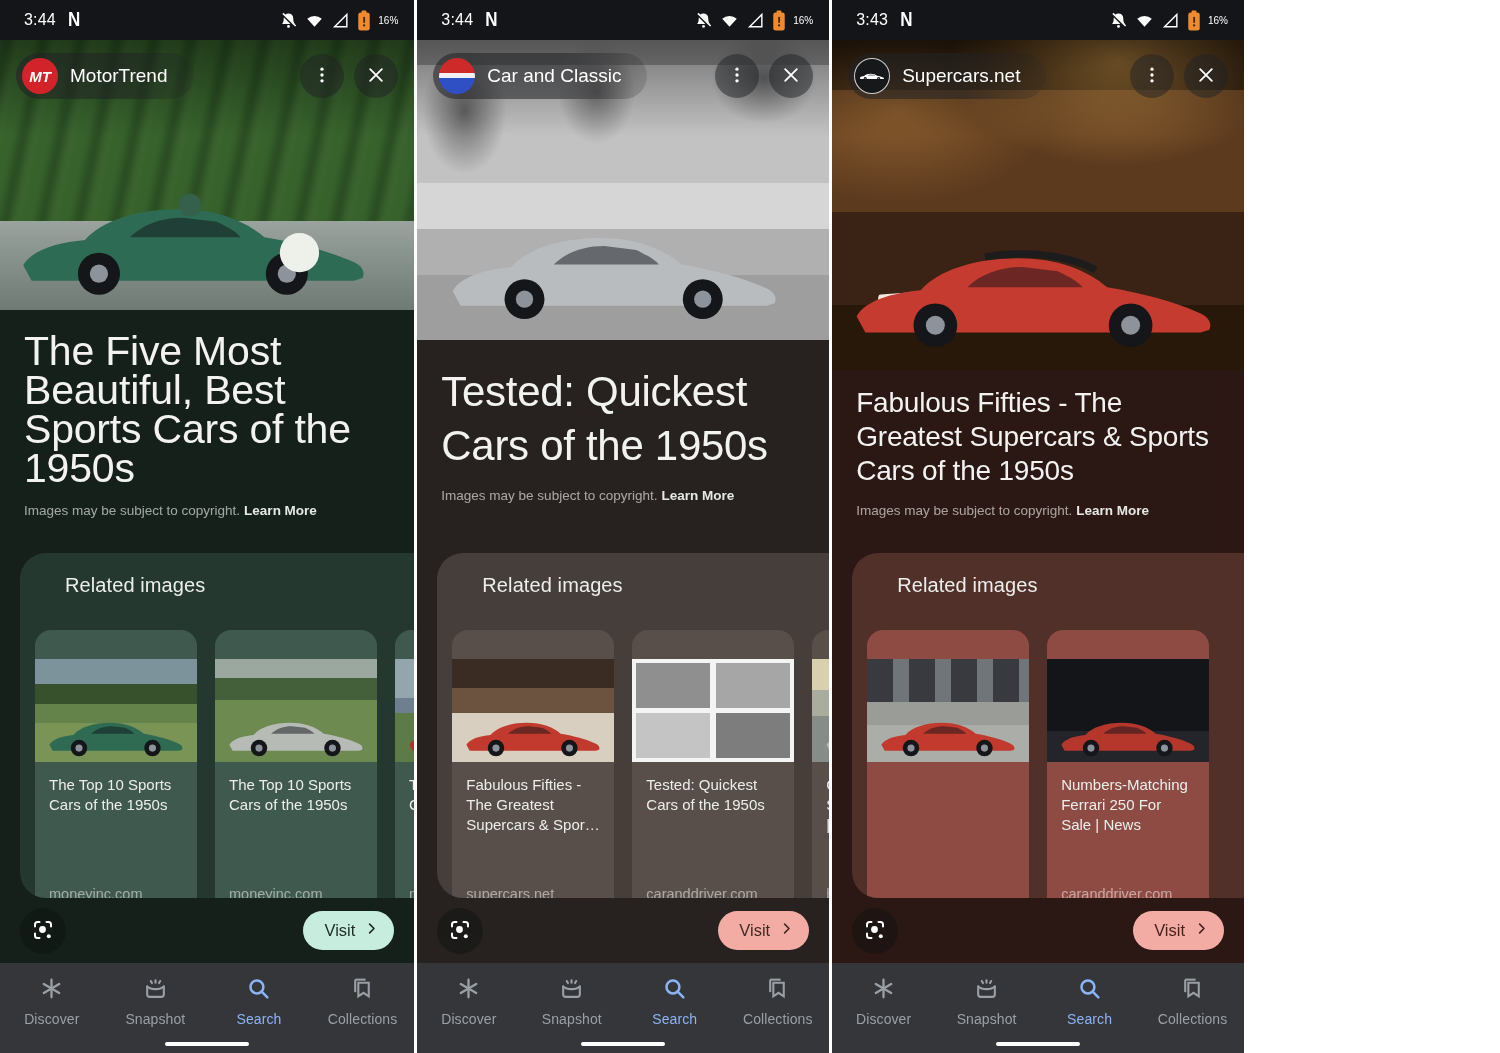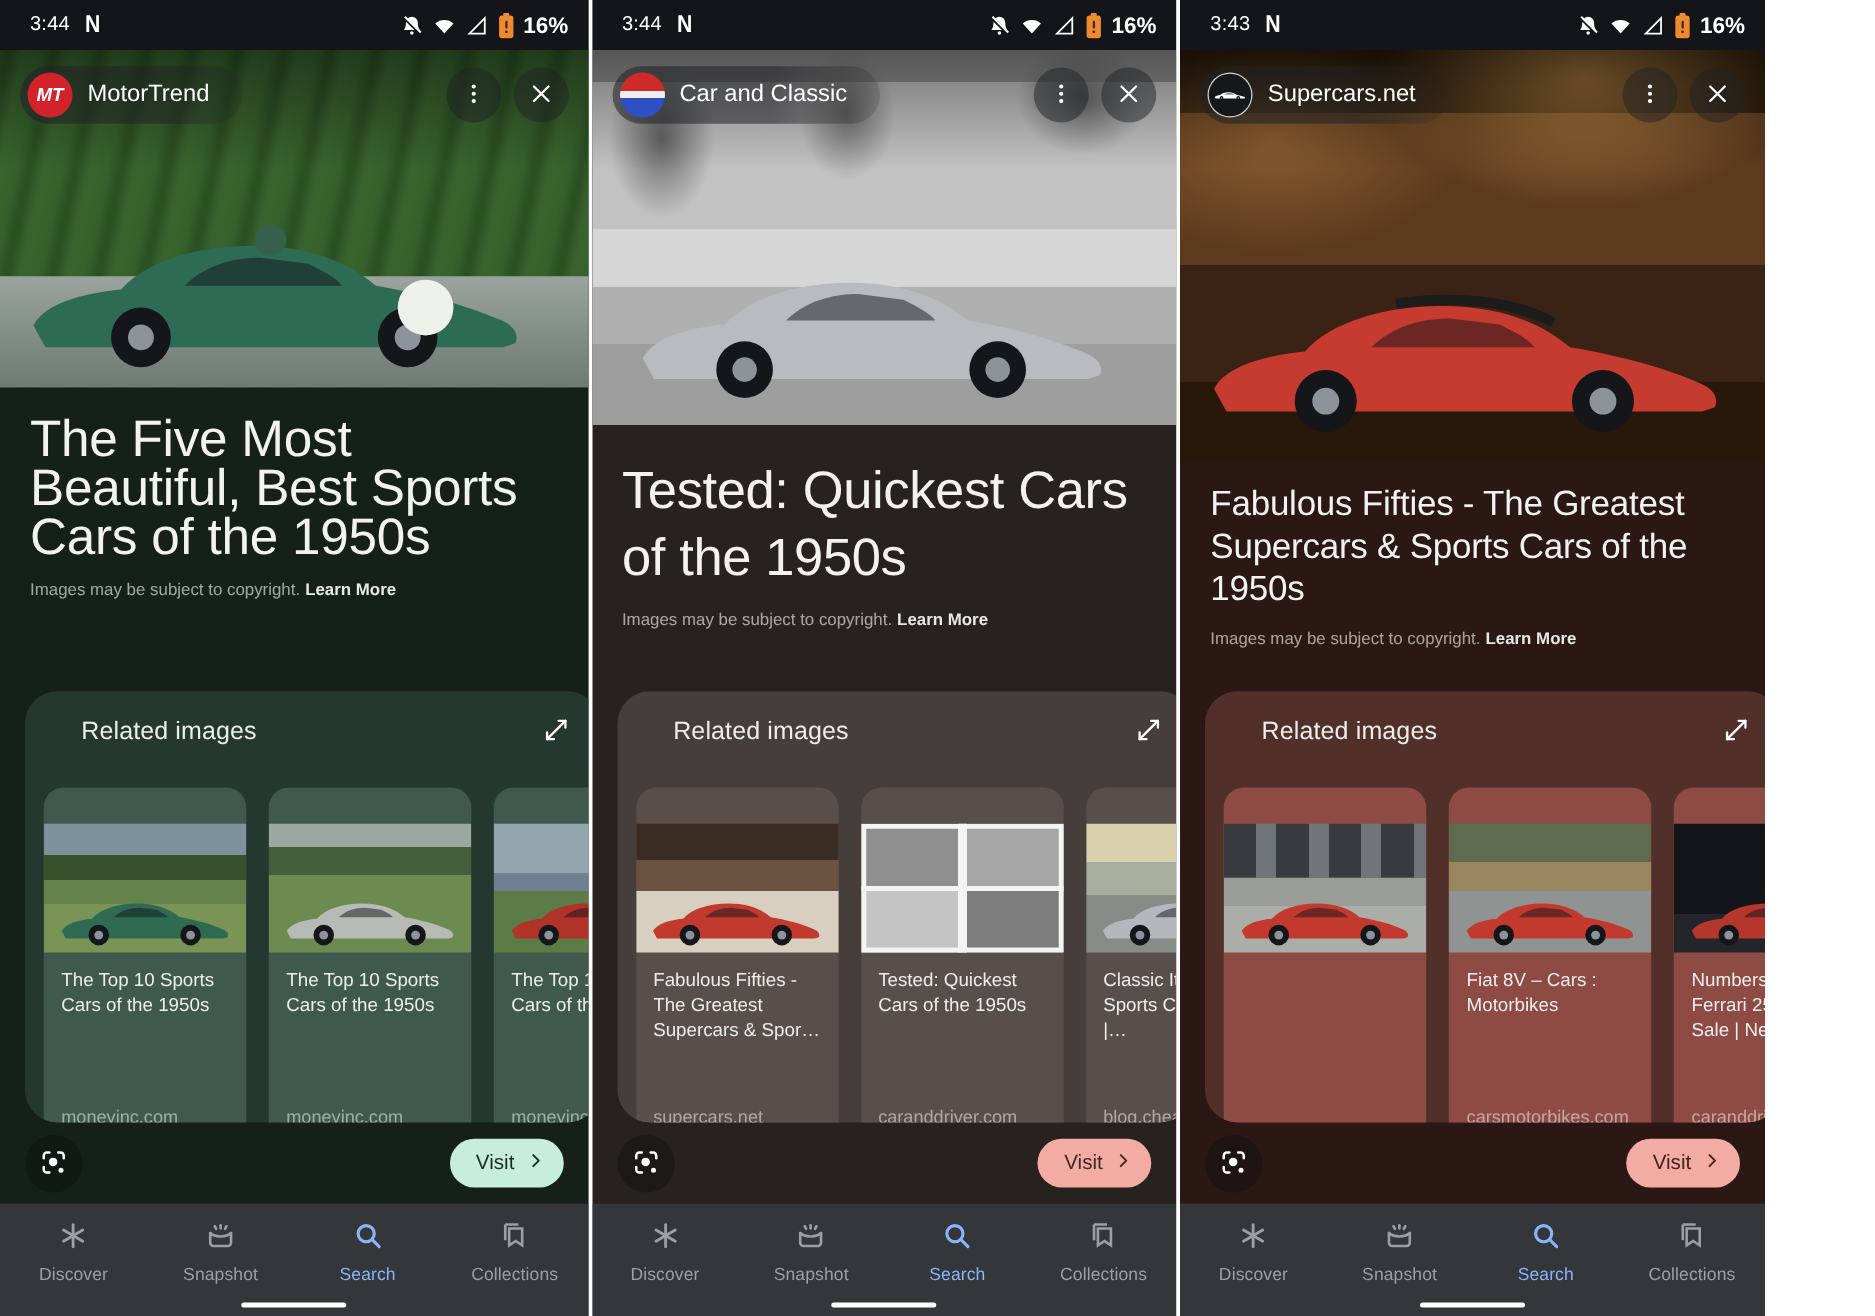--- a/index.html
+++ b/index.html
@@ -1,27 +1,27 @@
 <!DOCTYPE html>
 <html style="--nav-active: #8ab4f8; --nav-inactive: #9aa0a6;"><head>
 <meta charset="utf-8">
 <style>
   html,body{margin:0;padding:0;background:#fff;}
-  .page{width:1412px;height:1053px;display:flex;background:#fff;font-family:"Liberation Sans",sans-serif;align-items:flex-end;}
+  .page{width:1244px;height:1053px;display:flex;background:#fff;font-family:"Liberation Sans",sans-serif;align-items:flex-end;}
   .panel{position:relative;width:500px;height:1053px;overflow:hidden;background:var(--bg,#1a1a1a);box-sizing:border-box;}
   .panel + .panel{border-left:3px solid #ffffff;}
 
   
   .statusbar{height:40px;background:#141519;display:flex;align-items:center;justify-content:space-between;padding:0 16px 0 24px;color:#fff;}
   .sb-left{display:flex;align-items:center;gap:12px;}
   .sb-time{font-size:16px;font-weight:500;letter-spacing:.2px;}
   .netflix-n{font-size:17px;font-weight:700;transform:scaleY(1.15);display:inline-block;}
   .sb-right{display:flex;align-items:center;gap:7px;}
   .sb-right svg{display:block;}
-  .sb-batt-text{font-size:18px;font-weight:700;}
+  .sb-batt-text{font-size:10px;font-weight:400;}
 
   
   .hero{position:relative;overflow:hidden;}
   .p0 .hero{height:270px;padding-left:44px;} .p1 .hero{height:300px;} .p2 .hero{height:330px;}
   .scene{position:absolute;inset:0;overflow:hidden;}
   .scene::before{content:"";position:absolute;inset:-14px;}
   .s0::before{background:repeating-linear-gradient(102deg,#2c5526 0 10px,#447434 10px 18px,#1e3d1b 18px 30px,#55863f 30px 36px);filter:blur(6px);}
   .s0::after{content:"";position:absolute;left:0;right:0;bottom:0;height:33%;background:linear-gradient(#9aa39e,#6f7a74);}
   .s1::before{background:
     radial-gradient(60px 90px at 14% 26%,#636363,transparent 70%),
@@ -551,31 +551,20 @@
       </div>
       <div class="thumbs">
         <article class="thumb">
           <div class="thumb-img t20">
               <svg class="mini-car" viewBox="0 0 260 84">
                 <use href="#car-side" style="color:#c23a2e"></use>
               </svg>
             </div>
         </article>
         <article class="thumb">
-          <div class="thumb-img t21">
-              <svg class="mini-car" viewBox="0 0 260 84">
-                <use href="#car-side" style="color:#c23a2e"></use>
-              </svg>
-            </div>
-          <div class="thumb-body">
-              <div class="thumb-title">Fiat 8V – Cars : Motorbikes</div>
-              <div class="thumb-domain">carsmotorbikes.com</div>
-            </div>
-        </article>
-        <article class="thumb">
           <div class="thumb-img t22">
               <svg class="mini-car" viewBox="0 0 260 84">
                 <use href="#car-side" style="color:#b5372c"></use>
               </svg>
             </div>
           <div class="thumb-body">
               <div class="thumb-title">Numbers-Matching Ferrari 250 For Sale | News</div>
               <div class="thumb-domain">caranddriver.com</div>
             </div>
         </article>

